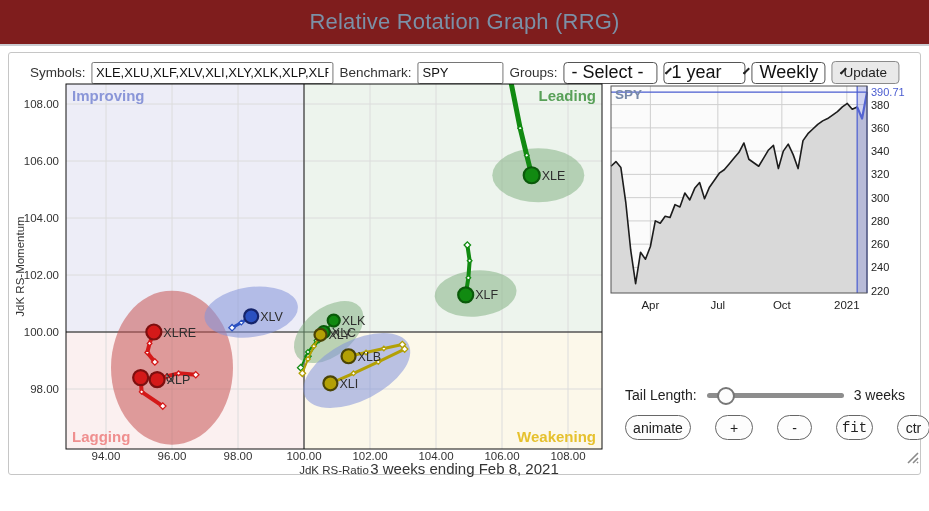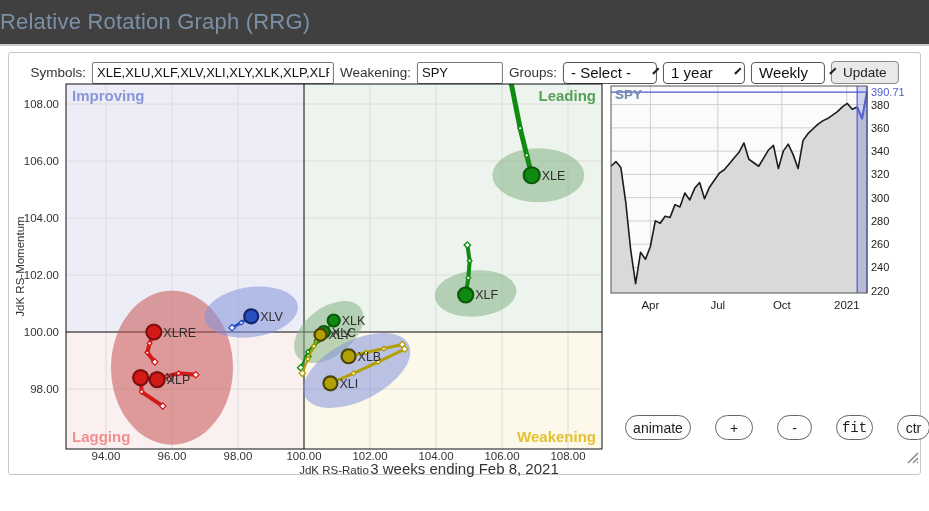--- a/index.html
+++ b/index.html
@@ -1,24 +1,24 @@
 <!DOCTYPE html>
 <html><head>
 <meta charset="utf-8">
 <style>
   html,body{margin:0;padding:0}
   body{width:929px;height:511px;background:#ffffff;font-family:"Liberation Sans",sans-serif;overflow:hidden;position:relative}
-  .titlebar{height:44px;background:#404040;border-bottom:2px solid #c9ccd1;display:flex;align-items:center;justify-content:flex-start}
+  .titlebar{height:44px;background:#7f1d1d;border-bottom:2px solid #c9ccd1;display:flex;align-items:center;justify-content:center}
   .titlebar h1{margin:0;font-size:22px;font-weight:400;color:#7b90a6;letter-spacing:.2px}
   .panel{position:absolute;left:8px;top:52px;width:911px;height:421px;background:#fff;border:1px solid #c6c6c6;border-radius:3px}
   .toolbar{position:absolute;top:8px;left:50%;transform:translateX(-50%);display:flex;align-items:center;gap:6px;font-size:13.5px;color:#333;white-space:nowrap}
   .toolbar input{height:18px;border:1px solid #767676;font-size:13px;padding:1px 4px;color:#111;font-family:inherit;border-radius:2px}
   .sym{width:232px}
   .bench{width:76px}
-  .sel{display:inline-flex;align-items:center;justify-content:space-between;border:1px solid #555;border-radius:4px;height:20px;padding:0 7px;font-size:15px;color:#111;background:#fff;gap:24px;cursor:default}
+  .sel{display:inline-flex;align-items:center;justify-content:space-between;border:1px solid #555;border-radius:4px;height:20px;padding:0 7px;font-size:18px;color:#111;background:#fff;gap:24px;cursor:default}
   .chev{width:6px;height:6px;border-right:2px solid #222;border-bottom:2px solid #222;transform:rotate(45deg);margin-top:-3px}
   .g-sel{width:78px}.p-sel{width:66px}.f-sel{width:58px}
   .update{height:23px;padding:0 11px;background:#e9e9e9;border:1px solid #8a8a8a;border-radius:4px;font-size:13.5px;color:#222;font-family:inherit}
   .sliderrow{position:absolute;left:616px;top:334px;width:280px;display:flex;align-items:center;font-size:14px;color:#222}
   .track{flex:1;height:5px;background:#8d8d8d;border-radius:3px;margin:0 10px;position:relative}
   .thumb{position:absolute;left:10px;top:-6px;width:14px;height:14px;border-radius:50%;background:#fdfdfd;border:2px solid #777}
   .btnrow{position:absolute;left:616px;top:362px;display:flex;gap:24px}
   .pill{height:25px;border:1.5px solid #666;border-radius:13px;background:#fdfdfd;font-size:14px;color:#222;font-family:inherit;display:flex;align-items:center;justify-content:center;box-sizing:border-box}
   .footer{position:absolute;left:0;top:460px;width:929px;text-align:center;font-size:15px;color:#333}
   svg{position:absolute}
@@ -31,21 +31,21 @@
 
 <div class="titlebar">
   <h1>Relative Rotation Graph (RRG)</h1>
 </div>
 
 <div class="panel">
 
   <div class="toolbar">
     <span>Symbols:</span>
     <input class="sym" type="text" value="XLE,XLU,XLF,XLV,XLI,XLY,XLK,XLP,XLRE,XLC,XLB" style="">
-    <span>Weakening:</span>
+    <span>Benchmark:</span>
     <input class="bench" type="text" value="SPY" style="">
     <span>Groups:</span>
     <div class="sel g-sel">
       <span>- Select -</span>
       <span class="chev"></span>
     </div>
     <div class="sel p-sel">
       <span>1 year</span>
       <span class="chev"></span>
     </div>
@@ -221,20 +221,27 @@
       <text x="262" y="95.38202247191012" font-size="11" fill="#222">320</text>
       <text x="262" y="72.12359550561798" font-size="11" fill="#222">340</text>
       <text x="262" y="48.86516853932584" font-size="11" fill="#222">360</text>
       <text x="262" y="25.60674157303371" font-size="11" fill="#222">380</text>
       <text x="41.38461538461539" y="226" text-anchor="middle" font-size="11.5" fill="#222">Apr</text>
       <text x="108.83076923076923" y="226" text-anchor="middle" font-size="11.5" fill="#222">Jul</text>
       <text x="172.83076923076925" y="226" text-anchor="middle" font-size="11.5" fill="#222">Oct</text>
       <text x="237.81538461538463" y="226" text-anchor="middle" font-size="11.5" fill="#222">2021</text>
     </svg>
 
+  <div class="sliderrow">
+    <span>Tail Length:</span>
+    <div class="track">
+      <div class="thumb"></div>
+    </div>
+    <span>3 weeks</span>
+  </div>
 
   <div class="btnrow">
       <button class="pill" style="width: 66px;">animate</button>
       <button class="pill" style="width: 38px;">+</button>
       <button class="pill" style="width: 35px;">-</button>
       <button class="pill" style="width: 37px; font-family: Liberation Mono, monospace;">fit</button>
       <button class="pill" style="width: 33px;">ctr</button>
       <button class="pill" style="width: 37px;">max</button>
     </div>
 

